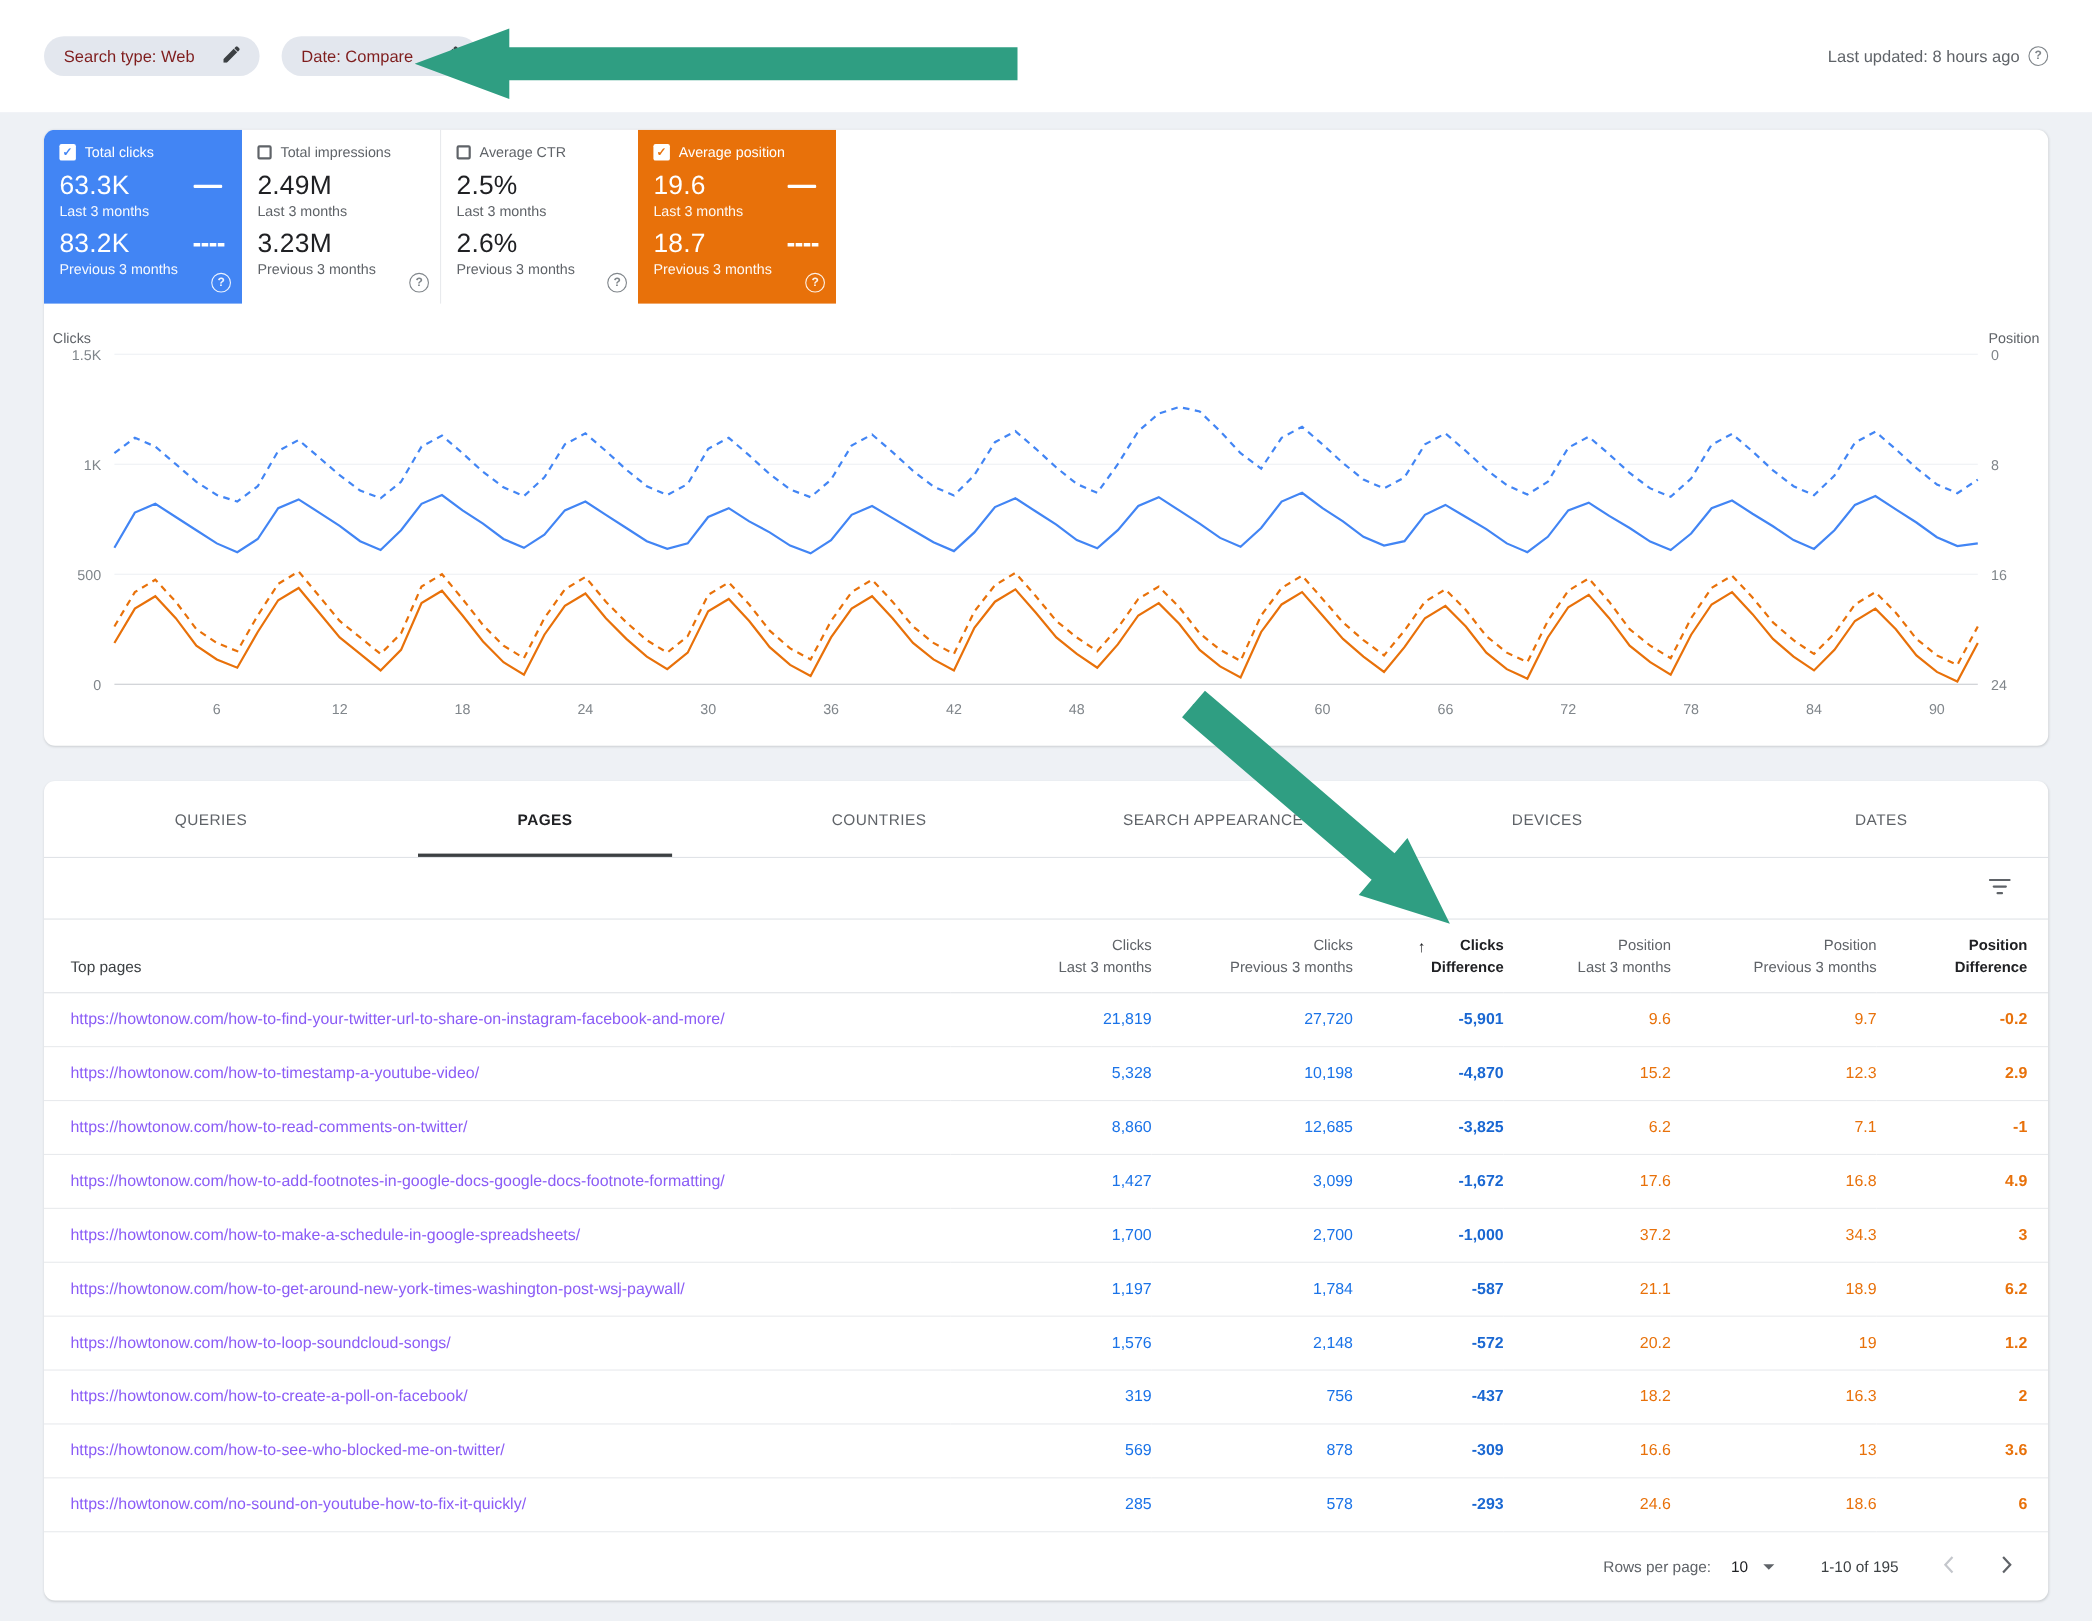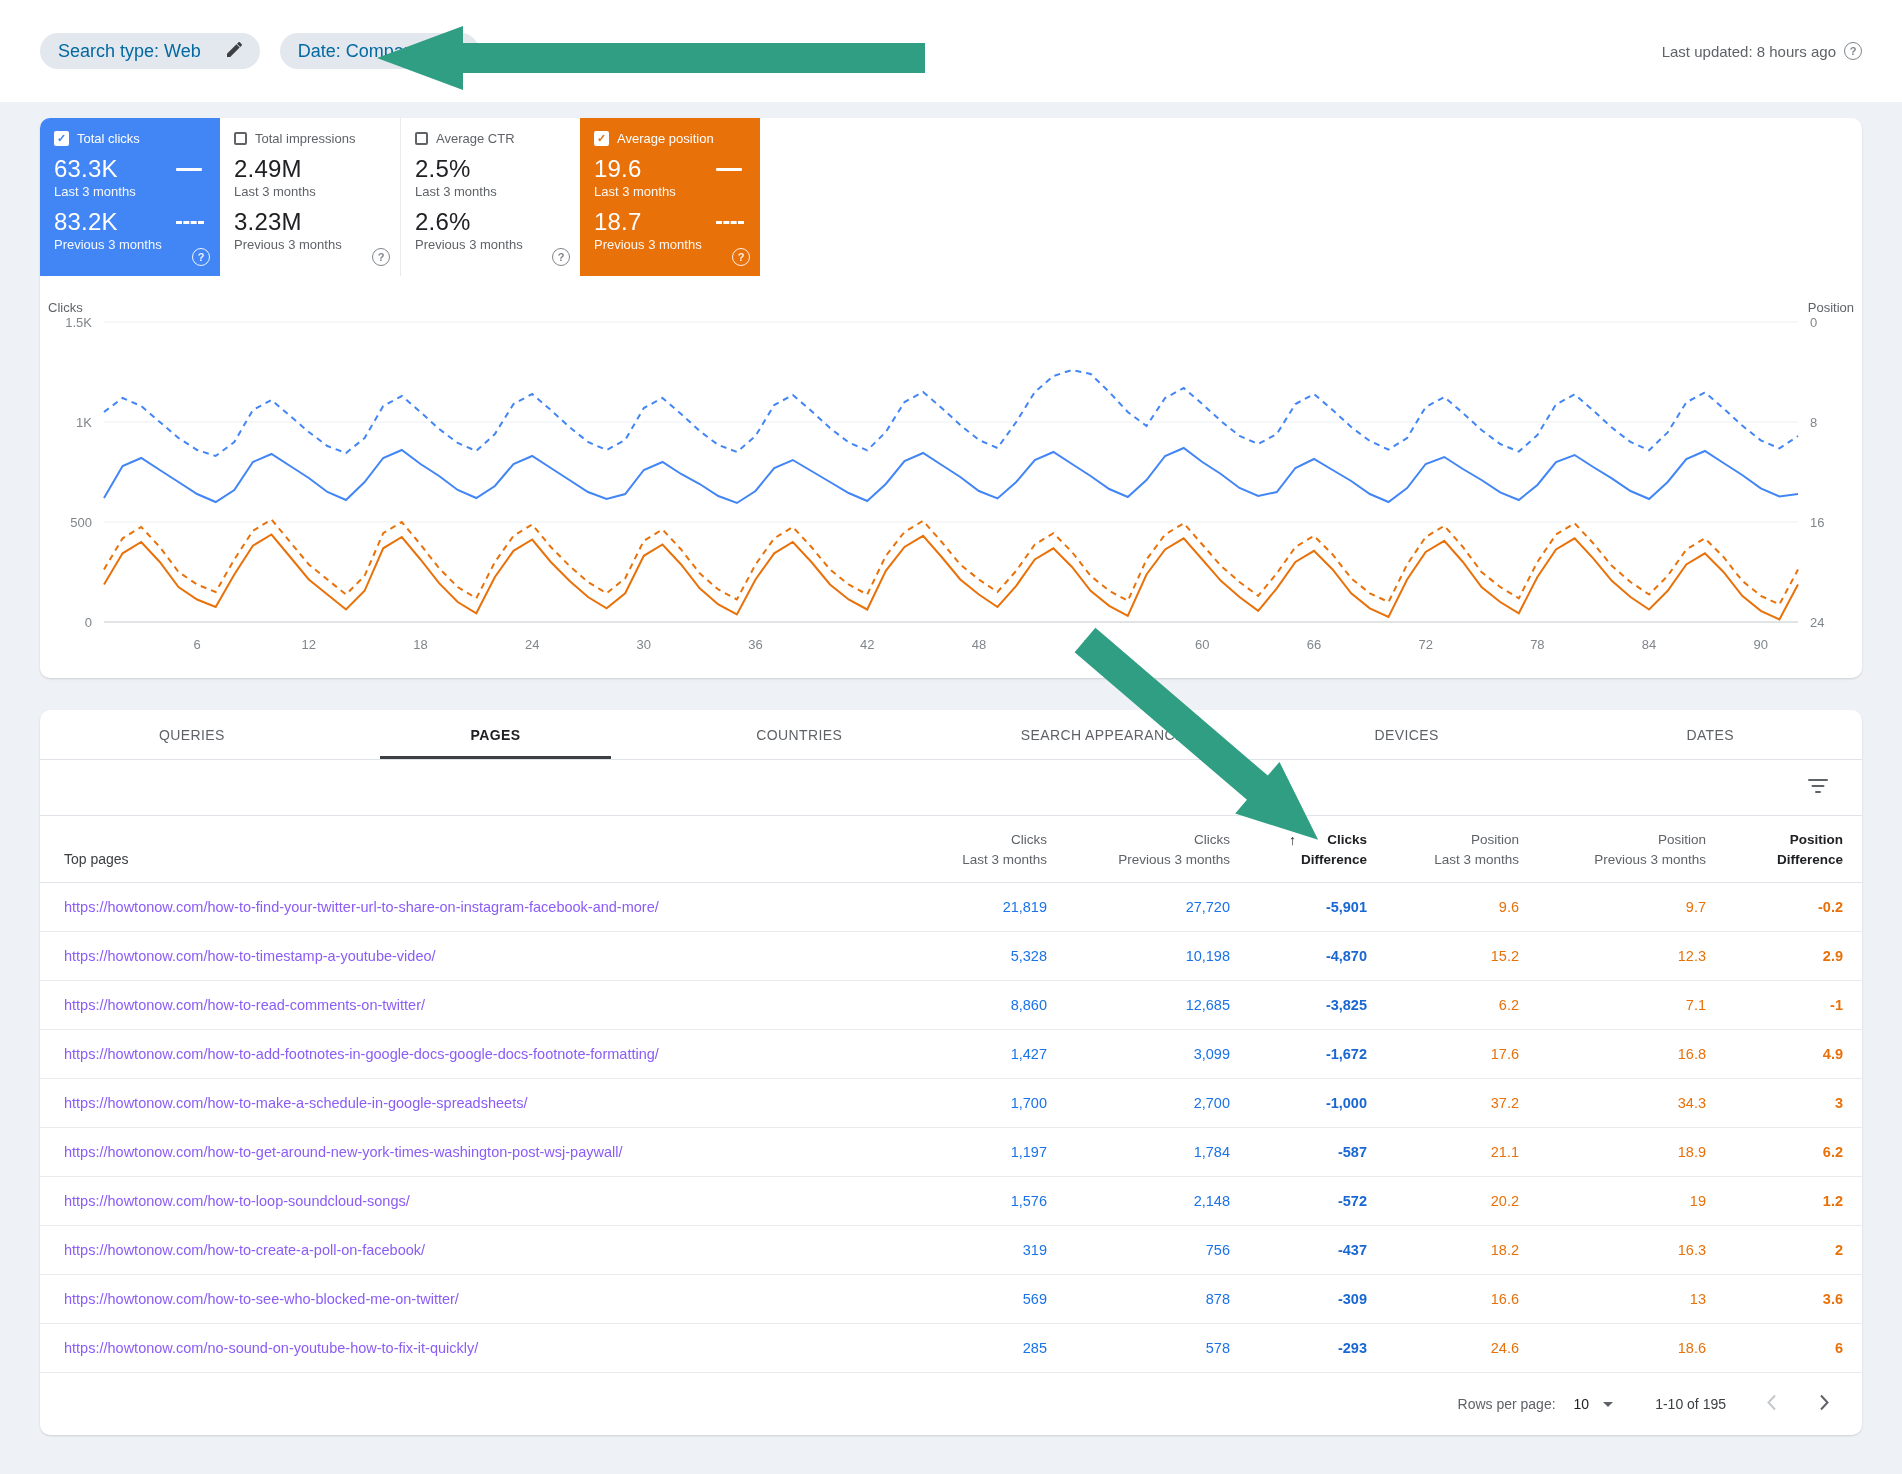--- a/index.html
+++ b/index.html
@@ -9,22 +9,22 @@
     background:#eef1f5; color:#202124;
     font-family:"Liberation Sans", sans-serif;
   }
   svg text { font-family:"Liberation Sans", sans-serif; }
 
   
   .topbar { background:#fff; height:102px; display:flex; align-items:center;
     justify-content:space-between; padding:0 40px; }
   .chips { display:flex; gap:20px; }
   .chip { display:inline-flex; align-items:center; gap:26px; background:#e3e7ee;
-    border:none; border-radius:18px; height:36px; padding:0 18px; font-size:18px;
-    color:#0369a1; cursor:pointer; font-family:inherit; }
+    border:none; border-radius:18px; height:36px; padding:0 18px; font-size:15px;
+    color:#7f1d1d; cursor:pointer; font-family:inherit; }
   .chip svg { flex:0 0 auto; }
   .last-updated { color:#5f6368; font-size:15px; display:flex; align-items:center; gap:8px; }
   .help-circ { width:18px; height:18px; border:1.5px solid currentColor; border-radius:50%;
     display:inline-flex; align-items:center; justify-content:center; font-size:11px;
     font-weight:bold; color:#80868b; }
 
   
   .content { padding:0 40px; }
   .panel { background:#fff; border-radius:10px; box-shadow:0 1px 2px rgba(60,64,67,.18); }
   .chart-panel { margin-top:16px; padding-bottom:10px; overflow:hidden; }
@@ -59,21 +59,21 @@
   .chart-wrap { margin-top:20px; }
   #chart-svg { display:block; }
   #chart-svg .tick { font-size:13px; fill:#80868b; }
   #chart-svg .axis-title { font-size:13px; fill:#5f6368; }
   #chart-svg line.grid { stroke:#eceff3; stroke-width:1; }
   #chart-svg line.base { stroke:#c4c7cc; stroke-width:1; }
   #chart-svg polyline { fill:none; stroke-width:2; }
 
   
   .table-panel { margin-top:32px; overflow:hidden; }
-  .tabs { display:flex; border-bottom:1px solid #e0e3e7; height:50px; }
+  .tabs { display:flex; border-bottom:1px solid #e0e3e7; height:70px; }
   .tab { flex:1; display:flex; align-items:center; justify-content:center;
     font-size:14px; letter-spacing:.4px; color:#5f6368; cursor:pointer; position:relative; }
   .tab.active { color:#202124; font-weight:bold; }
   .tab.active::after { content:""; position:absolute; bottom:0; left:12%; right:12%;
     height:3px; background:#3c4043; }
   .filter-row { height:56px; border-bottom:1px solid #e0e3e7; display:flex;
     align-items:center; justify-content:flex-end; padding-right:28px; }
   .icon-btn { background:none; border:none; cursor:pointer; color:#5f6368; padding:6px; }
 
   table { width:100%; border-collapse:collapse; table-layout:fixed; }

